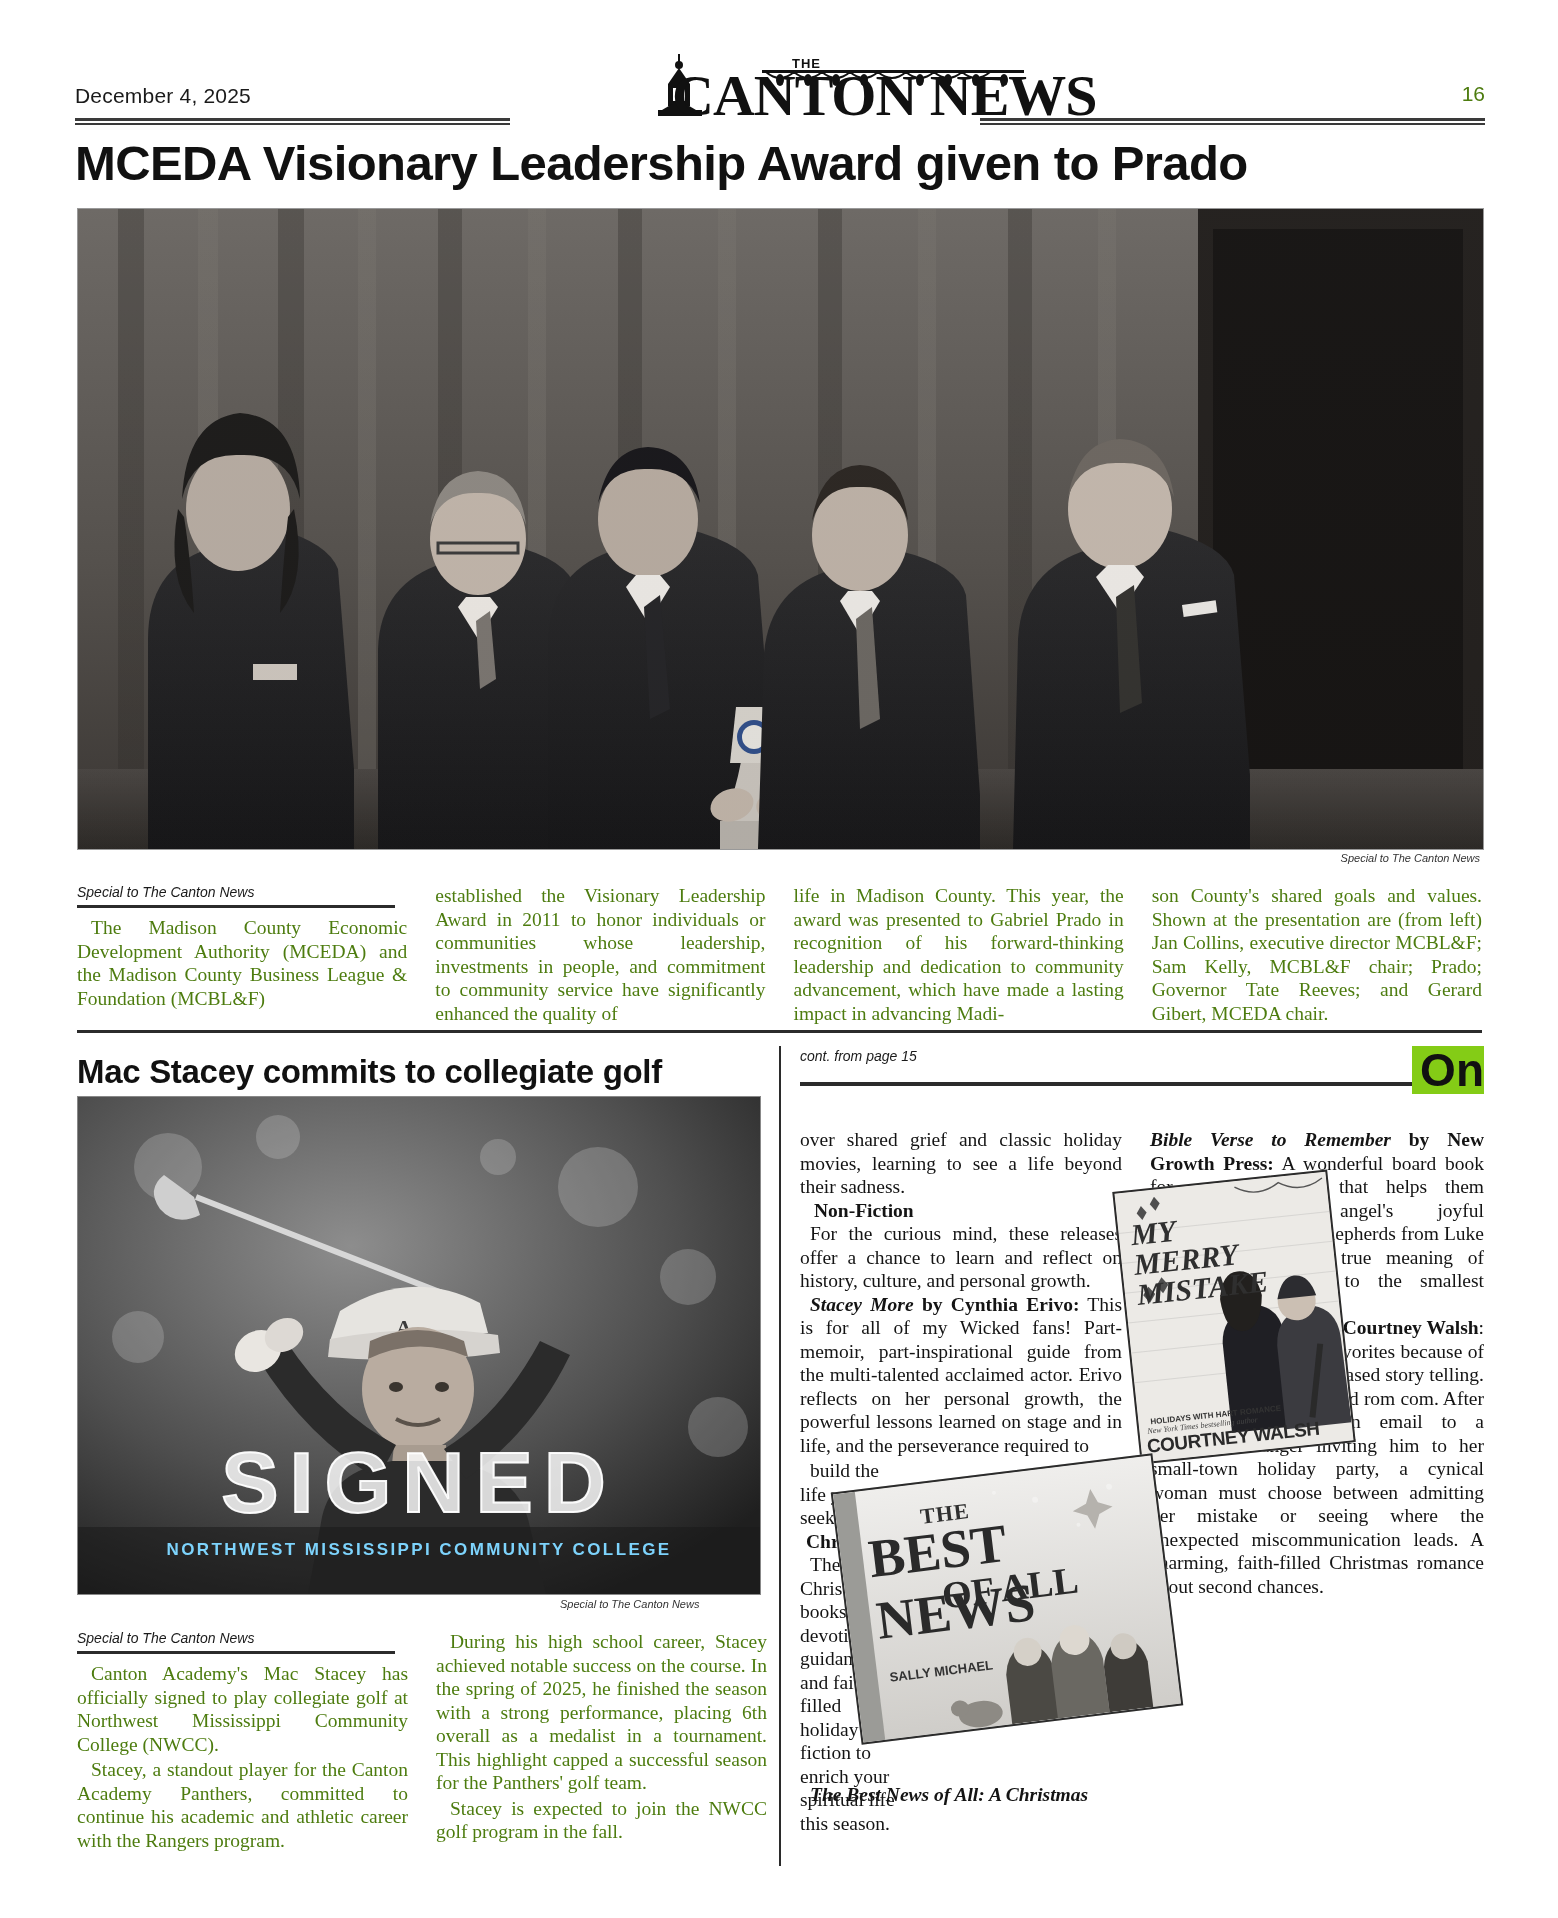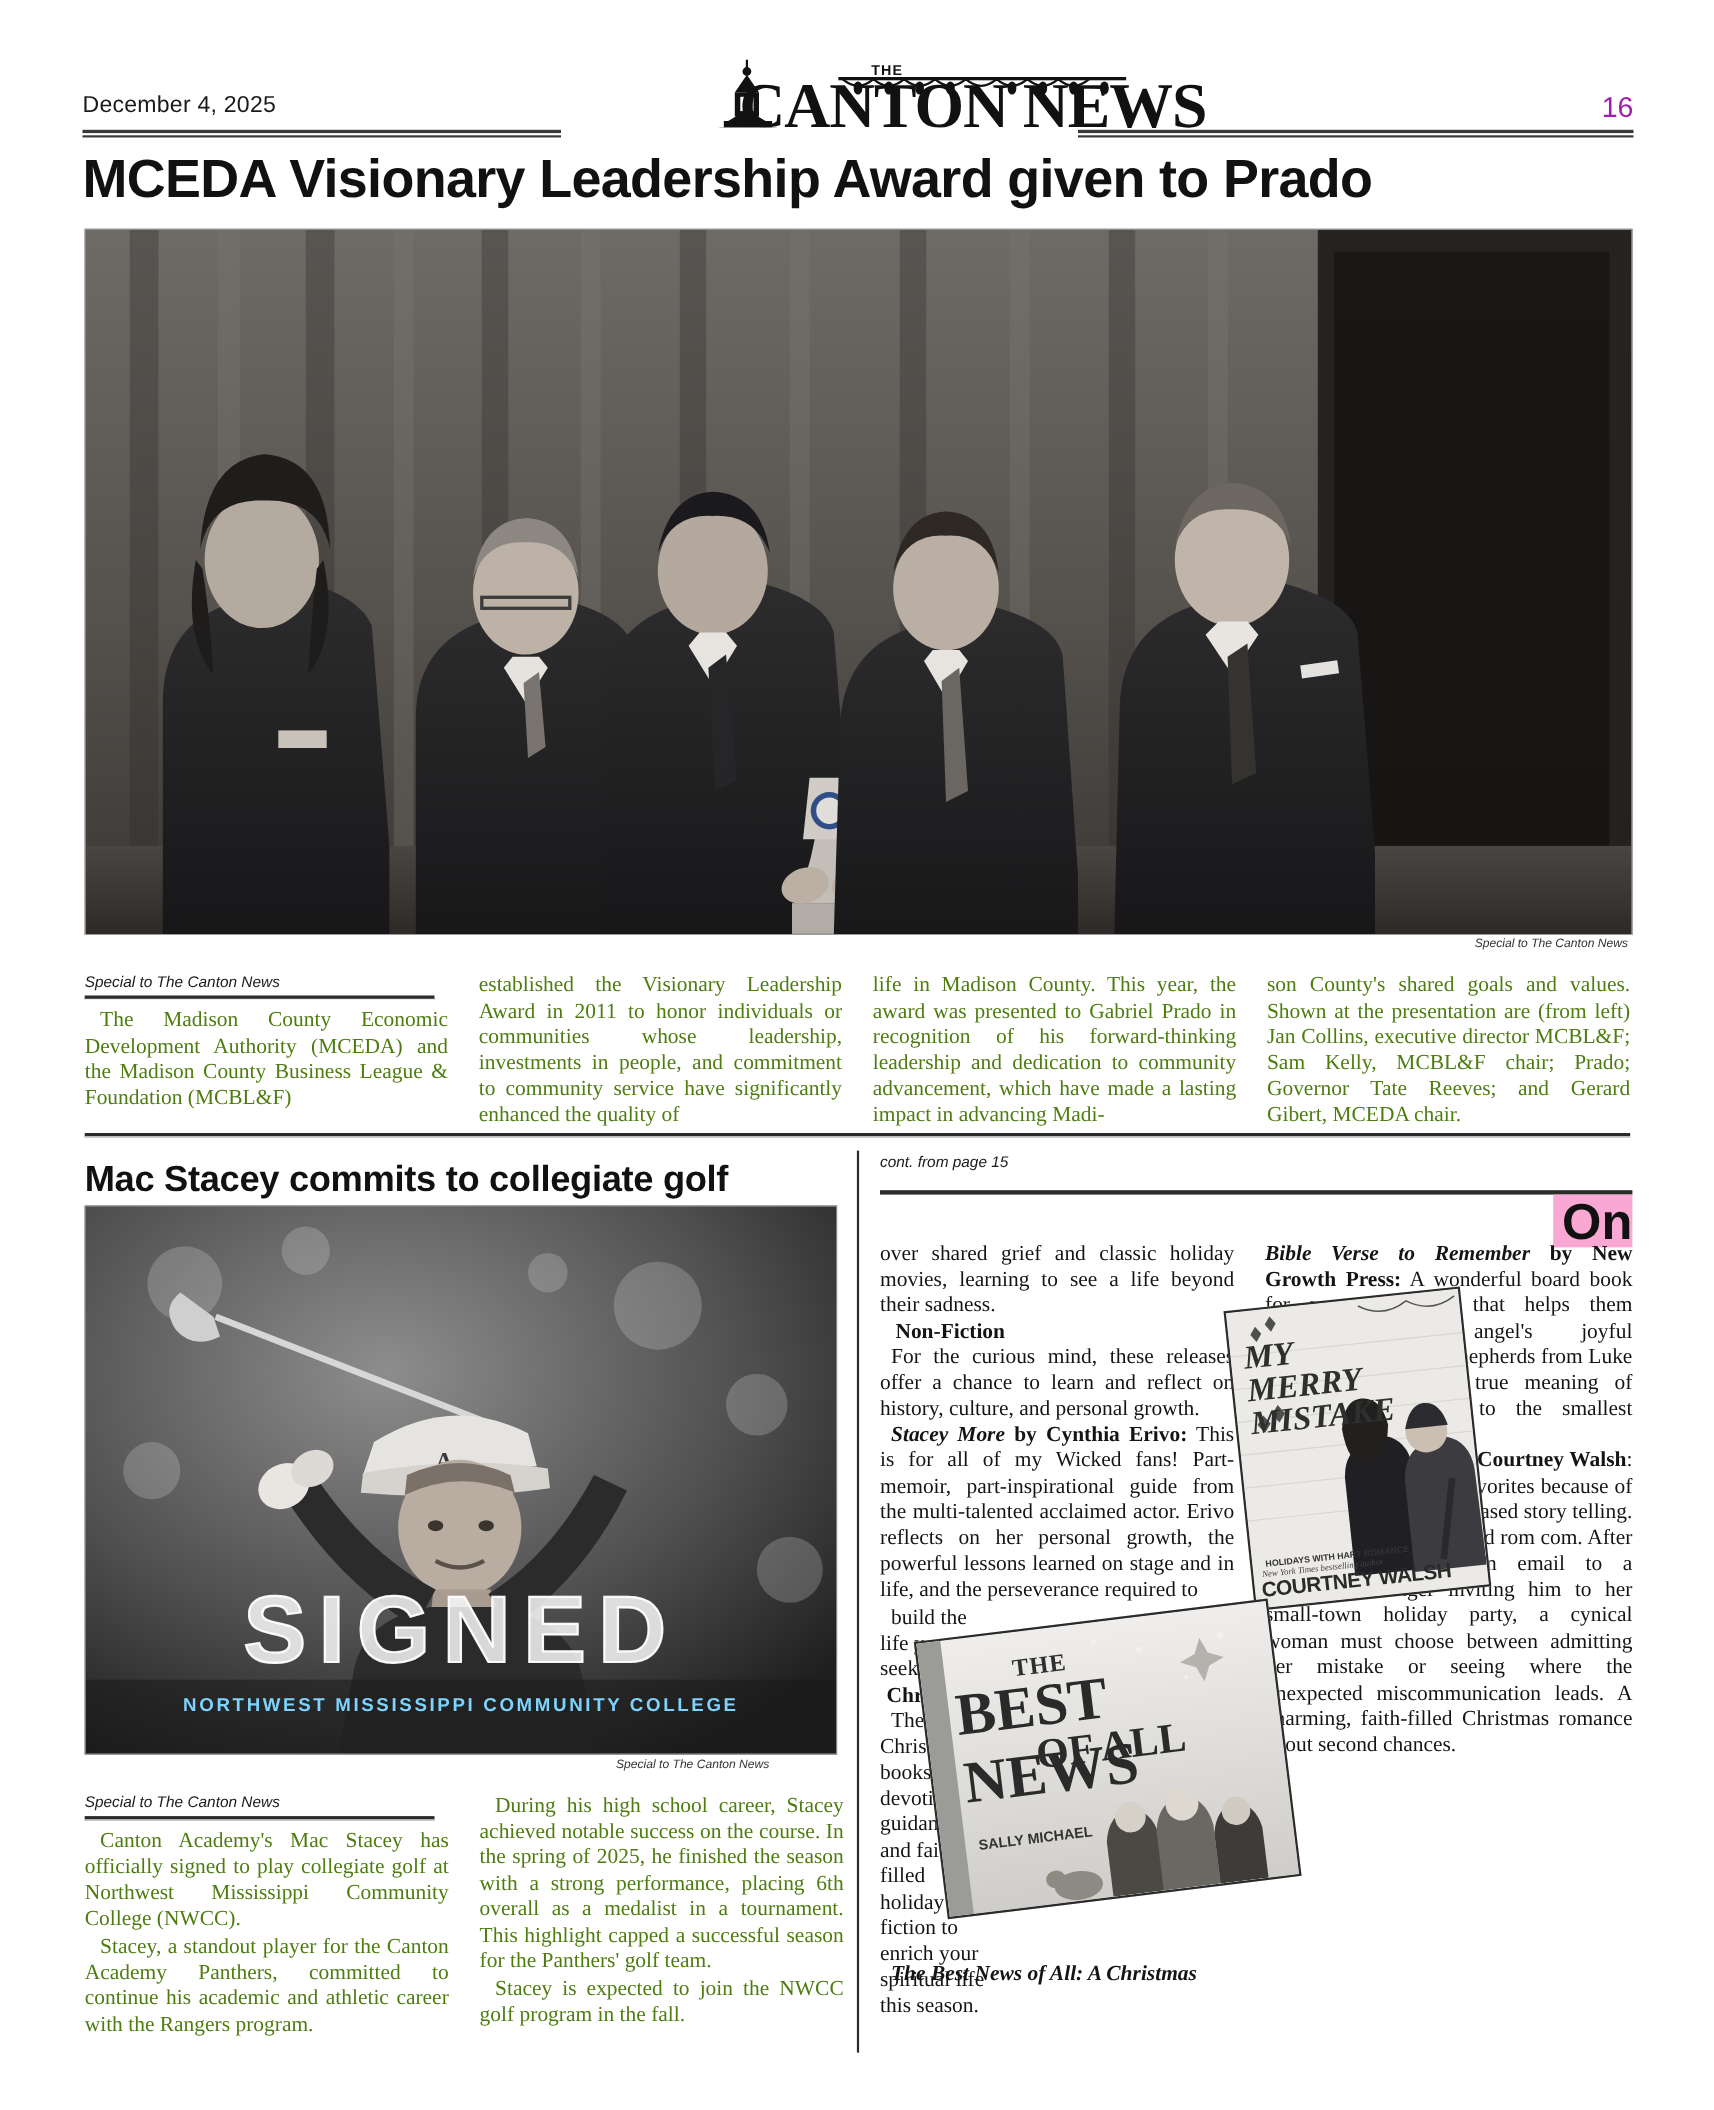--- a/index.html
+++ b/index.html
@@ -36,22 +36,22 @@
     left: 0; top: 32px;
     font-family: "Liberation Sans", sans-serif;
     font-size: 21px;
     letter-spacing: 0.2px;
     color: #1a1a1a;
   }
   .mast-page {
     position: absolute;
     right: 0; top: 30px;
     font-family: "Liberation Sans", sans-serif;
-    font-size: 26px;
-    color: #a21caf;
+    font-size: 21px;
+    color: #4d7c0f;
   }
   .mast-logo {
     position: absolute;
     left: 50%;
     transform: translateX(-50%);
     top: 0px;
     width: 500px;
     height: 76px;
   }
   .mast-the {
@@ -254,26 +254,26 @@
   }
   .on-rule {
     position: absolute;
     left: 800px; top: 1082px;
     width: 684px;
     height: 4px;
     background: #2b2b2b;
   }
   .on-word {
     position: absolute;
-    right: 74px; top: 1086px;
+    right: 74px; top: 1046px;
     font-family: "Liberation Sans", sans-serif;
     font-weight: bold;
     font-size: 46px;
     color: #111;
-    background: #f9a8d4;
+    background: #84cc16;
     padding-left: 8px;
     line-height: 48px;
   }
   .books-col-a {
     position: absolute;
     left: 800px; top: 1128px;
     width: 322px;
   }
   .books-col-b {
     position: absolute;

